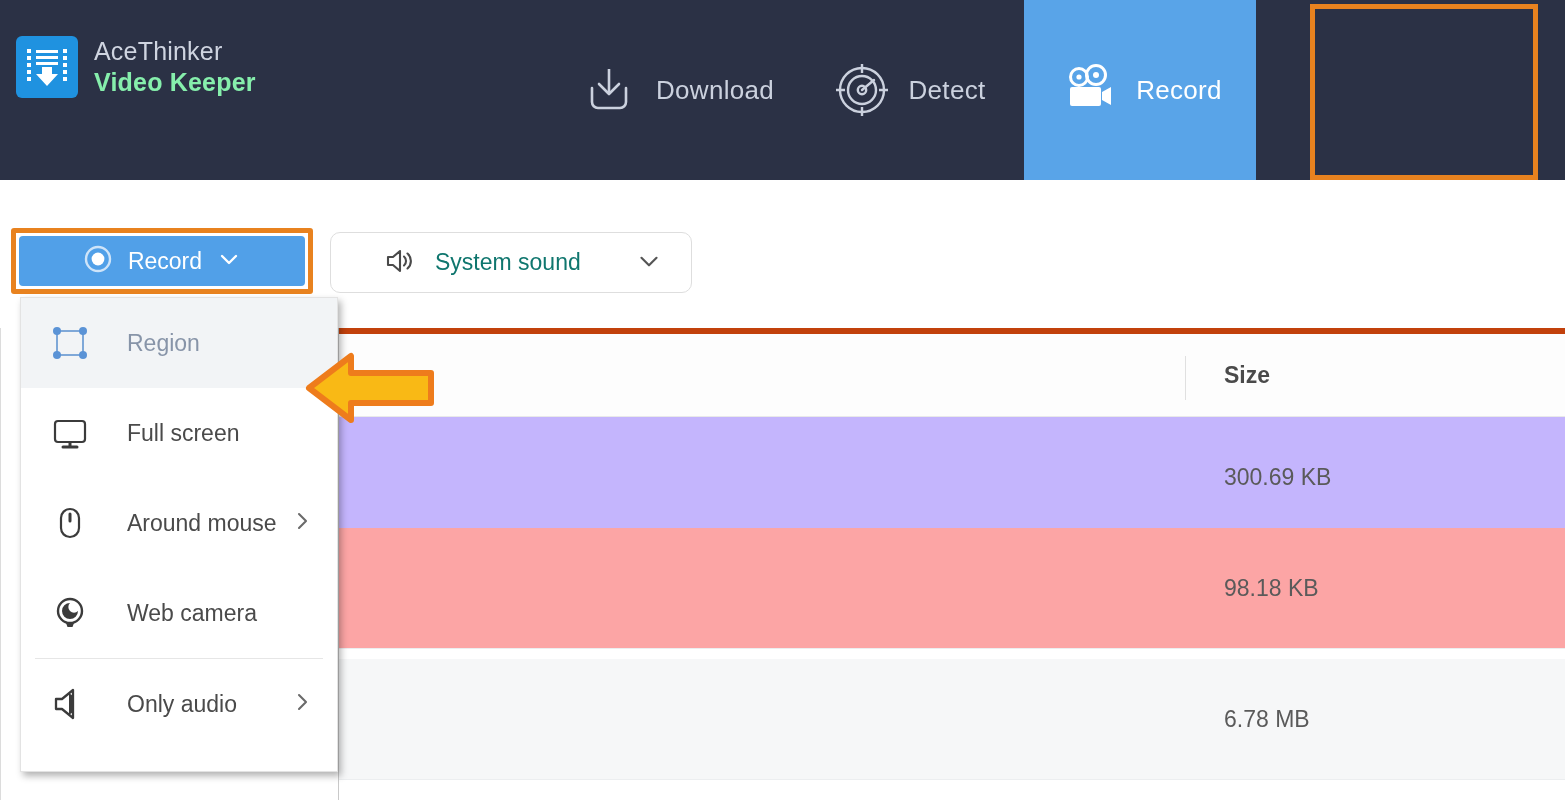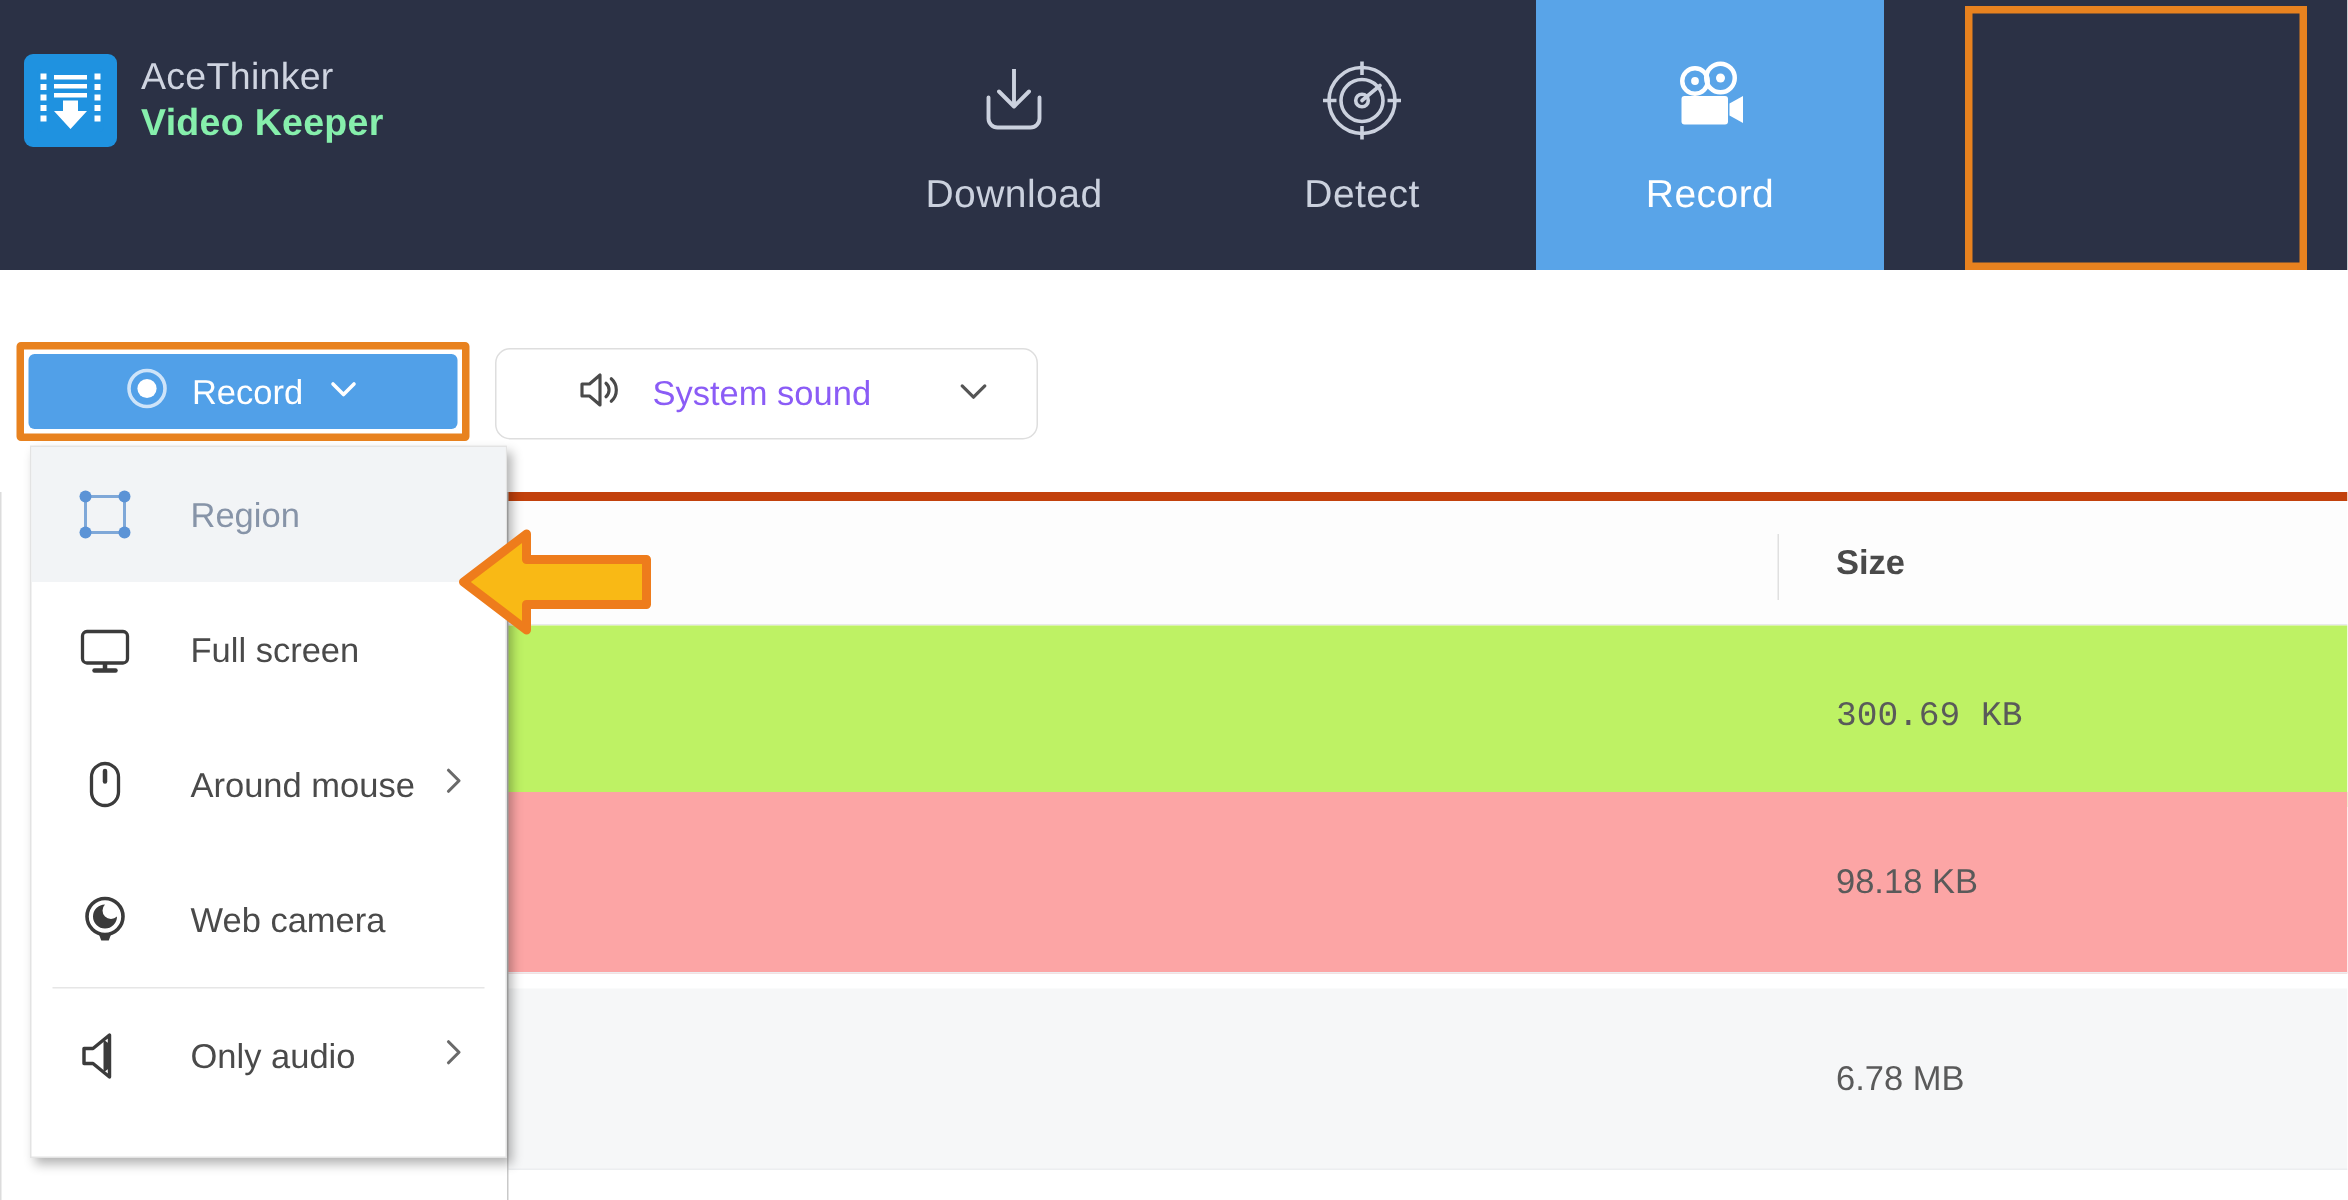--- a/index.html
+++ b/index.html
@@ -28,21 +28,21 @@
     display: flex; align-items: center; justify-content: center;
     position: relative;
   }
   .brand-text { display: flex; flex-direction: column; line-height: 1.25; }
   .brand-line1 { color: #cfd4e0; font-size: 25px; font-weight: 400; letter-spacing: .2px; }
   .brand-line2 { color: #86efac; font-size: 25px; font-weight: 700; letter-spacing: .2px; }
 
   .nav { position: absolute; left: 560px; top: 0; height: 180px; display: flex; align-items: stretch; }
   .nav-item {
     width: 232px; height: 180px;
-    display: flex; flex-direction: column; align-items: center; justify-content: center;
+    display: flex; flex-direction: row; align-items: center; justify-content: center;
     gap: 16px; cursor: pointer; position: relative;
   }
   .nav-item .nav-label { color: #cbd1de; font-size: 26px; letter-spacing: .3px; }
   .nav-item.active { background: #59a4e8; }
   .nav-item.active .nav-label { color: #ffffff; }
   .nav-highlight {
     position: absolute; left: 1310px; top: 4px;
     width: 228px; height: 176px;
     border: 5px solid #e8821f; pointer-events: none;
   }
@@ -65,21 +65,21 @@
     border-radius: 3px; pointer-events: none;
   }
 
   .sound-select {
     position: absolute; left: 330px; top: 232px;
     width: 362px; height: 61px; border-radius: 10px;
     border: 1px solid #dedede; background: #fff;
     display: flex; align-items: center; gap: 20px;
     padding-left: 52px; cursor: pointer;
   }
-  .sound-label { color: #8b5cf6; font-size: 23px; }
+  .sound-label { color: #0f766e; font-size: 23px; }
 
   
   .menu {
     position: absolute; left: 20px; top: 297px;
     width: 318px; height: 475px;
     background: #ffffff;
     border: 1px solid #e3e3e3;
     box-shadow: 3px 4px 7px rgba(0,0,0,.30);
     z-index: 40;
   }
@@ -97,21 +97,21 @@
   
   .table { position: absolute; left: 338px; top: 328px; width: 1227px; height: 472px; }
   .tbl-header {
     position: absolute; left: 0; top: 0; width: 1227px; height: 89px;
     background: #fdfdfd; border-top: 6px solid #c2410c; border-bottom: 1px solid #e9e9e9;
   }
   .col-sep { position: absolute; left: 847px; top: 22px; width: 1px; height: 44px; background: #e0e0e0; }
   .col-title { position: absolute; left: 886px; top: 50%; transform: translateY(-50%);
     font-size: 23px; font-weight: 700; color: #4a4a4a; }
   .tbl-row { position: absolute; left: 0; width: 1227px; height: 121px; border-bottom: 1px solid #eceef0; }
-  .tbl-row.r0 { top: 89px; background: #bef264; font-family: Liberation Mono, monospace; }
+  .tbl-row.r0 { top: 89px; background: #c4b5fd; }
   .tbl-row.r1 { top: 200px; background: #fca5a5; }
   .tbl-row.r2 { top: 331px; background: #f6f7f8; }
   .cell-size {
     position: absolute; left: 886px; top: 50%; transform: translateY(-50%);
     font-size: 23px; color: #5a5a5a;
   }
   .table-left-border { position: absolute; left: 338px; top: 328px; width: 1px; height: 472px; background: #c9c9c9; }
 
   
   .arrow-annot { position: absolute; left: 305px; top: 352px; width: 132px; height: 72px; z-index: 60; }

